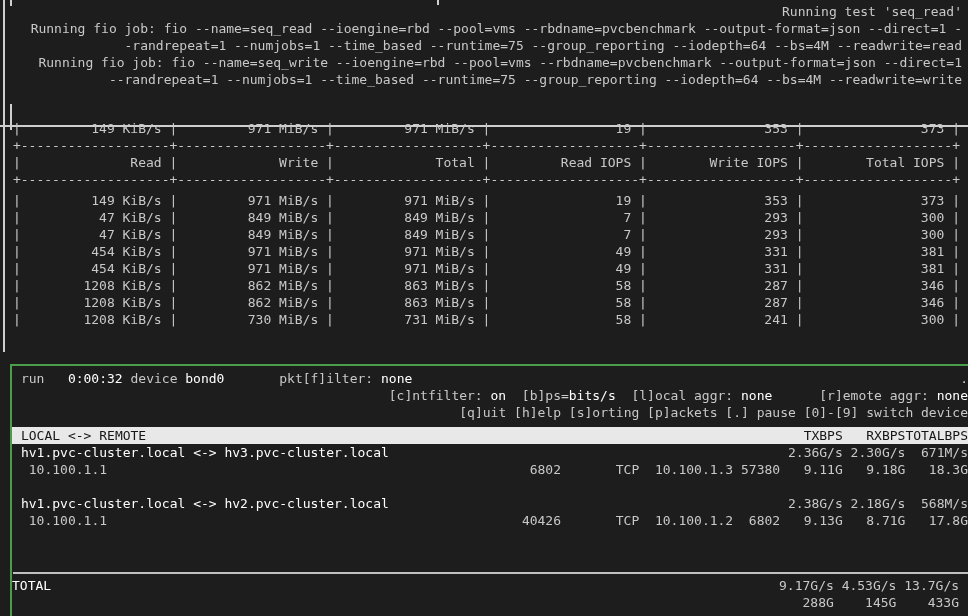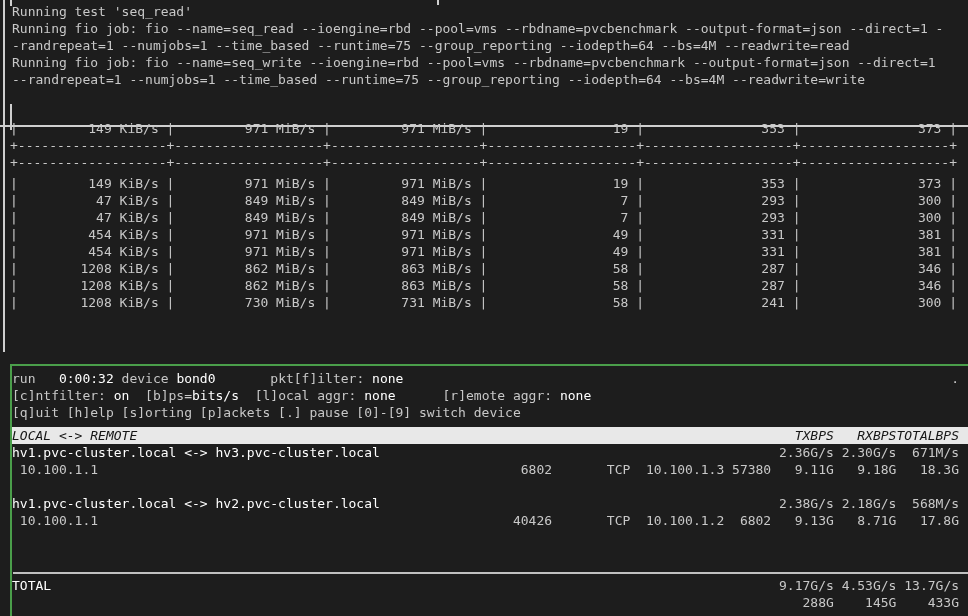--- a/index.html
+++ b/index.html
@@ -5,23 +5,23 @@
   :root{
     --bg:#1d1d1d; --fg:#c8c8c8; --bold:#ffffff;
     --green:#4a9e4a; --wline:#cfcfcf; --hbg:#e8e8e8; --hfg:#161616;
   }
   html,body{margin:0;padding:0;background:#000;}
   .screen{
     position:relative;width:968px;height:616px;background:var(--bg);
     overflow:hidden;font-family:"DejaVu Sans Mono","Liberation Mono",monospace;
     font-size:13px;line-height:17px;color:var(--fg);
   }
-  .tline{white-space:pre;height:17px;}
+  .tline{white-space:pre;height:17px;text-align:right;}
   .b{font-weight:normal;color:var(--bold);}
-  .inv{background:var(--hbg);color:var(--hfg);font-style:italic;}
+  .inv{background:var(--hbg);color:var(--hfg);}
   .pane-fio{position:absolute;left:12px;top:3px;width:950px;}
   .hdiv-top{position:absolute;left:0;top:125px;width:968px;height:2px;background:var(--wline);}
   .white-left{position:absolute;left:3px;top:0;width:2px;height:352px;background:var(--wline);}
   .tick-a{position:absolute;left:10px;top:0;width:2px;height:6px;background:var(--wline);}
   .tick-b{position:absolute;left:437px;top:0;width:2px;height:5px;background:var(--wline);}
   .tick-c{position:absolute;left:10px;top:104px;width:2px;height:26px;background:var(--wline);}
   .pane-bench{position:absolute;left:10px;top:116px;width:950px;padding-top:4px;}
   .pane-bench .first-data{margin-top:4px;}
   .pane-net{
     position:absolute;left:10px;top:364px;width:956px;height:250px;
@@ -47,20 +47,21 @@
       <div class="tline">-randrepeat=1 --numjobs=1 --time_based --runtime=75 --group_reporting --iodepth=64 --bs=4M --readwrite=read</div>
       <div class="tline">Running fio job: fio --name=seq_write --ioengine=rbd --pool=vms --rbdname=pvcbenchmark --output-format=json --direct=1</div>
       <div class="tline">--randrepeat=1 --numjobs=1 --time_based --runtime=75 --group_reporting --iodepth=64 --bs=4M --readwrite=write</div>
     </div>
 
   <div class="hdiv-top"></div>
 
   <div class="pane-bench" id="bench-pane">
       <div class="tline">|         149 KiB/s |         971 MiB/s |         971 MiB/s |                19 |               353 |               373 |</div>
       <div class="tline">+-------------------+-------------------+-------------------+-------------------+-------------------+-------------------+</div>
+      <div class="tline">|              Read |             Write |             Total |         Read IOPS |        Write IOPS |        Total IOPS |</div>
       <div class="tline">+-------------------+-------------------+-------------------+-------------------+-------------------+-------------------+</div>
       <div class="tline first-data">|         149 KiB/s |         971 MiB/s |         971 MiB/s |                19 |               353 |               373 |</div>
       <div class="tline">|          47 KiB/s |         849 MiB/s |         849 MiB/s |                 7 |               293 |               300 |</div>
       <div class="tline">|          47 KiB/s |         849 MiB/s |         849 MiB/s |                 7 |               293 |               300 |</div>
       <div class="tline">|         454 KiB/s |         971 MiB/s |         971 MiB/s |                49 |               331 |               381 |</div>
       <div class="tline">|         454 KiB/s |         971 MiB/s |         971 MiB/s |                49 |               331 |               381 |</div>
       <div class="tline">|        1208 KiB/s |         862 MiB/s |         863 MiB/s |                58 |               287 |               346 |</div>
       <div class="tline">|        1208 KiB/s |         862 MiB/s |         863 MiB/s |                58 |               287 |               346 |</div>
       <div class="tline">|        1208 KiB/s |         730 MiB/s |         731 MiB/s |                58 |               241 |               300 |</div>
     </div>

